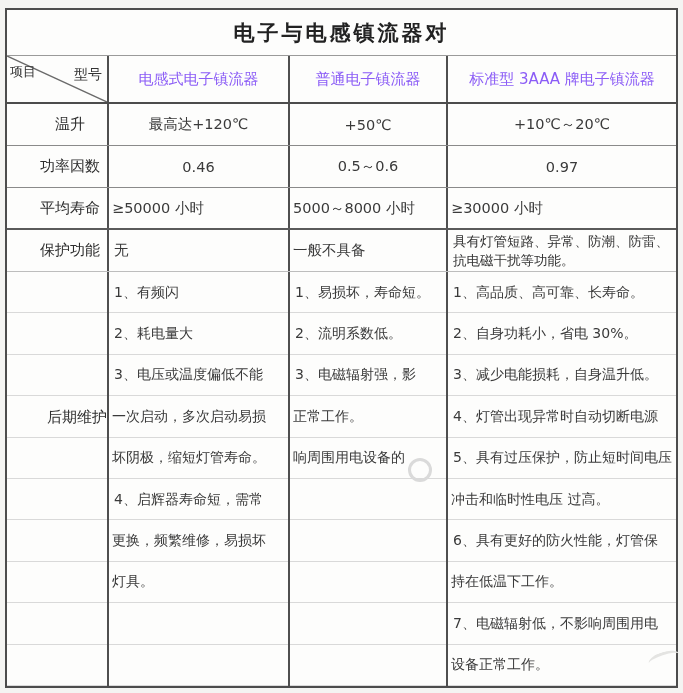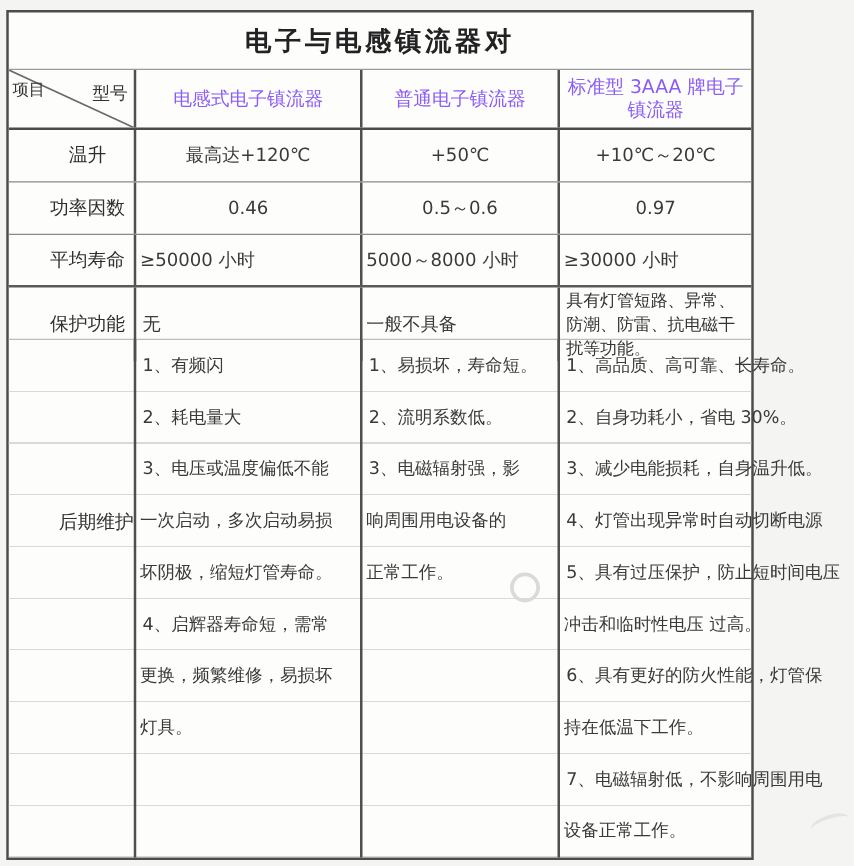--- a/index.html
+++ b/index.html
@@ -4,21 +4,21 @@
 <style>
   * { margin:0; padding:0; box-sizing:border-box; }
   body { background:#ffffff; }
   .page {
     position:relative; width:683px; height:693px;
     background:#f4f4f2;
     font-family:"DejaVu Sans","Liberation Sans",sans-serif;
     color:#333; overflow:hidden;
   }
   .tbl {
-    position:absolute; left:5px; top:8px; width:598px; height:680px;
+    position:absolute; left:5px; top:8px; width:673px; height:680px;
     background:#fdfdfc; border:2px solid #4c4c4c;
   }
   .title-row {
     height:46px; display:flex; align-items:center; justify-content:center;
     border-bottom:1px solid #9a9a9a;
     font-size:21px; font-weight:bold; letter-spacing:3px; color:#222;
   }
   .grid-row { display:grid; grid-template-columns:100px 181px 158px 1fr; }
   .header-row { height:48px; border-bottom:2px solid #4c4c4c; }
   .cell { position:relative; display:flex; align-items:center; overflow:visible; }
@@ -124,22 +124,22 @@
         <div class="mline pl2">坏阴极，缩短灯管寿命。</div>
         <div class="mline pl">4、启辉器寿命短，需常</div>
         <div class="mline pl2">更换，频繁维修，易损坏</div>
         <div class="mline pl2">灯具。</div>
       </div>
 
       <div class="cell vline maint-col">
         <div class="mline pl">1、易损坏，寿命短。</div>
         <div class="mline pl">2、流明系数低。</div>
         <div class="mline pl">3、电磁辐射强，影</div>
+        <div class="mline pl2">正常工作。</div>
         <div class="mline pl2">响周围用电设备的</div>
-        <div class="mline pl2">正常工作。</div>
       </div>
 
       <div class="cell vline maint-col">
         <div class="mline pl">1、高品质、高可靠、长寿命。</div>
         <div class="mline pl">2、自身功耗小，省电 30%。</div>
         <div class="mline pl">3、减少电能损耗，自身温升低。</div>
         <div class="mline pl">4、灯管出现异常时自动切断电源</div>
         <div class="mline pl">5、具有过压保护，防止短时间电压</div>
         <div class="mline pl2">冲击和临时性电压 过高。</div>
         <div class="mline pl">6、具有更好的防火性能，灯管保</div>

